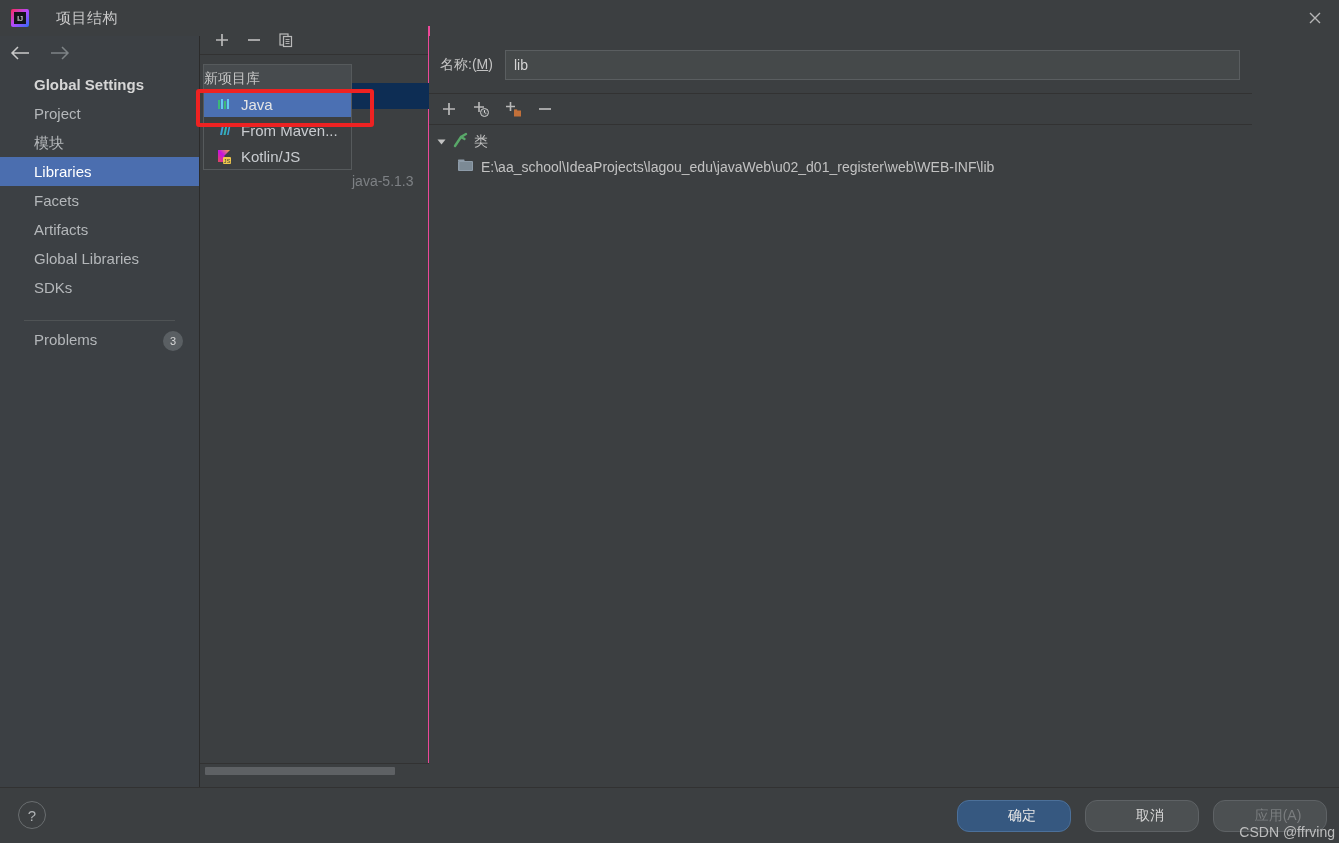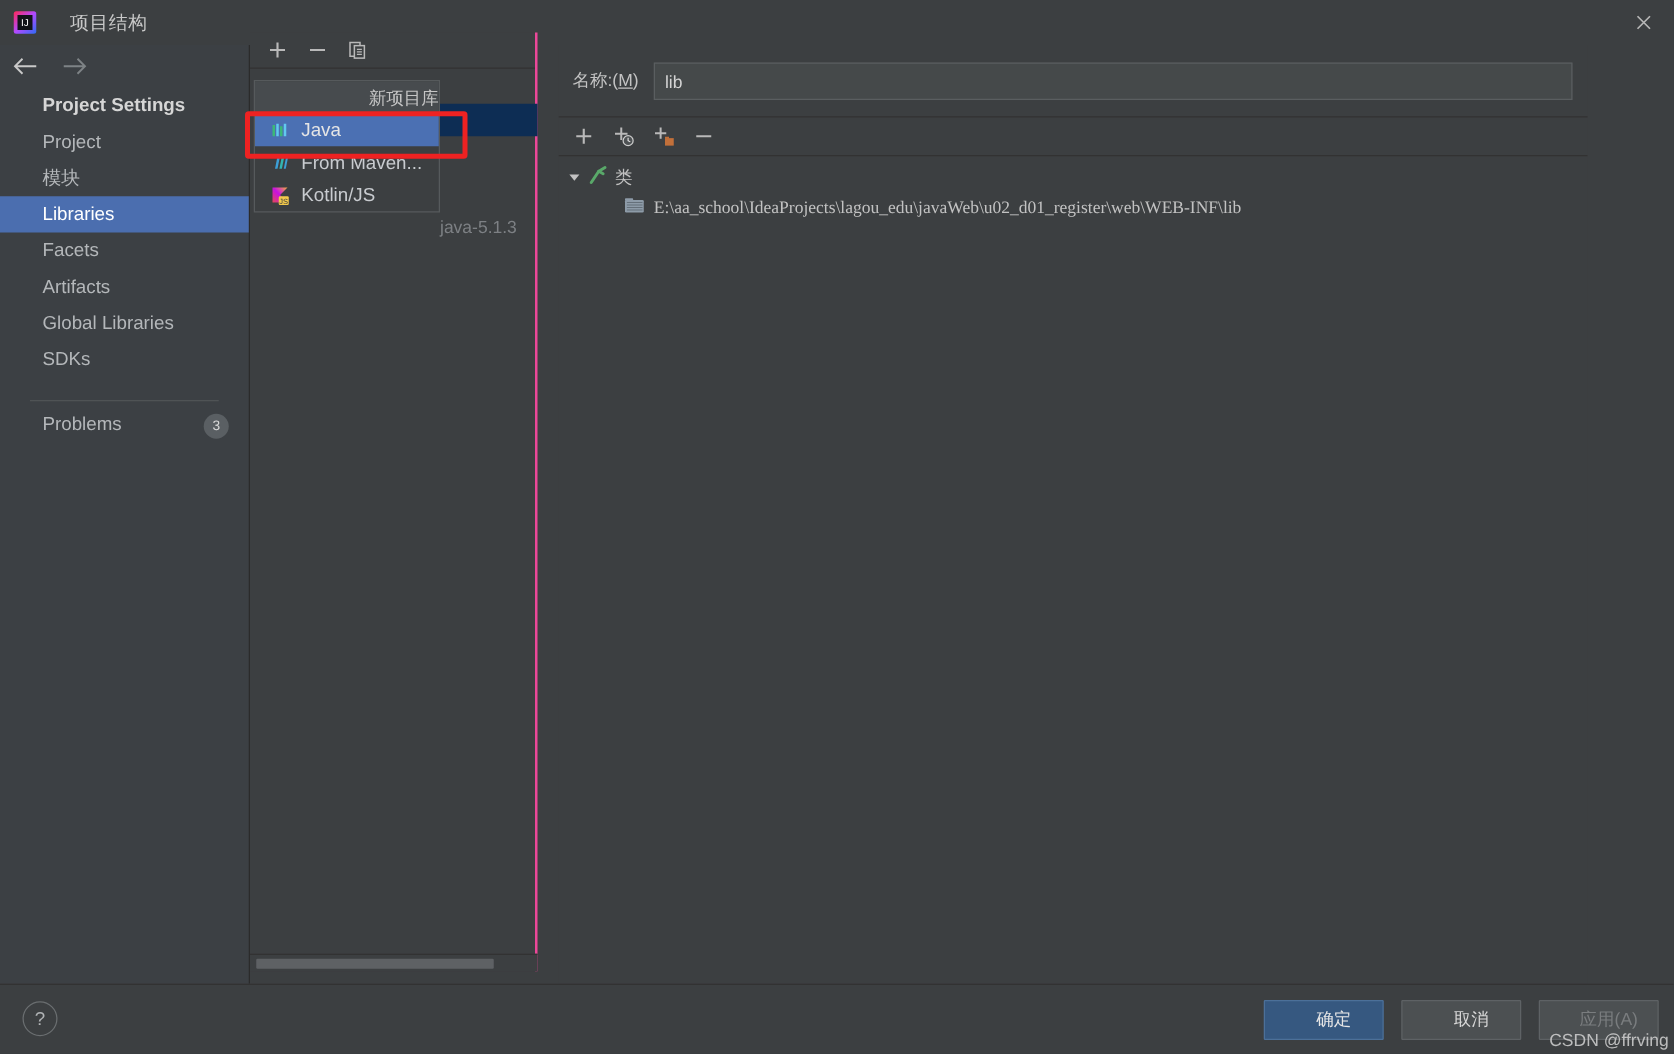--- a/index.html
+++ b/index.html
@@ -102,39 +102,39 @@
   }
 
   
   .popup {
     position: absolute; left: 203px; top: 64px; width: 149px;
     background: #3c3f41;
     border: 1px solid #565a5c;
     z-index: 40;
   }
   .popup-header {
-    height: 26px; line-height: 26px; text-align: right;
+    height: 26px; line-height: 26px; text-align: left;
     font-size: 14px; color: #c5c5c5; background: #474b4e;
   }
   .popup-item {
     height: 26px; display: flex; align-items: center; gap: 8px;
     padding-left: 12px; font-size: 15px; color: #c9ccd0;
   }
   .popup-item.active { background: #4b70b3; color: #e5e5e5; }
   .popup-ico { width: 17px; height: 17px; flex: none; position: relative; }
 
   .redbox {
     position: absolute; left: 196px; top: 89px; width: 178px; height: 38px;
     border: 4px solid #ee2222; border-radius: 3px;
     z-index: 60; pointer-events: none;
   }
 
   
   .rightpanel {
-    position: absolute; left: 447px; top: 36px; width: 823px; height: 751px;
+    position: absolute; left: 429px; top: 36px; width: 823px; height: 751px;
     background: #3c3f41;
   }
   .name-row {
     height: 57px; display: flex; align-items: center; padding: 0 12px 0 11px;
   }
   .name-label { font-size: 14px; color: #c3c3c3; white-space: nowrap; margin-right: 12px; }
   .name-label u { text-decoration: underline; }
   .name-input {
     flex: 1; height: 30px; background: #45494a;
     border: 1px solid #5a5e60;
@@ -145,41 +145,41 @@
   .right-divider { height: 1px; background: #323232; }
   .right-toolbar {
     height: 31px; display: flex; align-items: center; gap: 12px; padding-left: 10px;
     border-bottom: 1px solid #323232;
   }
   .tree { padding-top: 4px; }
   .tree-row {
     display: flex; align-items: center; height: 25px; font-size: 14px; color: #c2c2c2;
   }
   .tree-row.root { padding-left: 6px; gap: 5px; }
-  .tree-row.child { padding-left: 52px; gap: 7px; font-family: Liberation Serif, serif; }
+  .tree-row.child { padding-left: 28px; gap: 7px; }
   .caret {
     width: 12px; height: 12px; display: flex; align-items: center; justify-content: center;
   }
 
   
   .footer {
     position: absolute; left: 0; bottom: 0; width: 1339px; height: 56px;
     background: #3c3f41; border-top: 1px solid #323232;
   }
   .help-btn {
     position: absolute; left: 18px; top: 13px; width: 28px; height: 28px;
     border-radius: 50%; border: 1px solid #6a6e70;
     display: flex; align-items: center; justify-content: center;
     color: #b0b3b5; font-size: 15px;
   }
   .btn-row {
     position: absolute; right: 12px; top: 12px; display: flex; gap: 14px;
   }
   .dlg-btn {
-    width: 96px; height: 32px; border-radius: 1px;
+    width: 114px; height: 32px; border-radius: 12px;
     font-size: 14px; color: #d8d8d8;
     display: flex; align-items: center; justify-content: center;
     background: #4c5052; border: 1px solid #5e6265;
     font-family: "Liberation Sans", sans-serif;
     padding-left: 16px;
   }
   .dlg-btn.primary {
     background: #365880; border: 1px solid #4c7099; color: #e6e6e6;
   }
   .dlg-btn.disabled { color: #7a7d7f; }
@@ -225,21 +225,21 @@
           <path d="M20 7 L3 7 M9 1 L3 7 L9 13" stroke="#c9c9c9" stroke-width="1.5" fill="none"></path>
         </svg>
       </div>
       <div class="nav-arrow">
         <svg width="22" height="14" viewBox="0 0 22 14">
           <path d="M2 7 L19 7 M13 1 L19 7 L13 13" stroke="#7e8386" stroke-width="1.5" fill="none"></path>
         </svg>
       </div>
     </div>
 
-    <div class="sidebar-group">Project Settings</div>
+    <div class="sidebar-group">Global Settings</div>
     <div class="sidebar-item">Project</div>
     <div class="sidebar-item">模块</div>
     <div class="sidebar-item selected">Libraries</div>
     <div class="sidebar-item">Facets</div>
     <div class="sidebar-item">Artifacts</div>
 
     <div class="sidebar-item">Global Libraries</div>
     <div class="sidebar-item">SDKs</div>
 
     <div class="sidebar-sep"></div>

